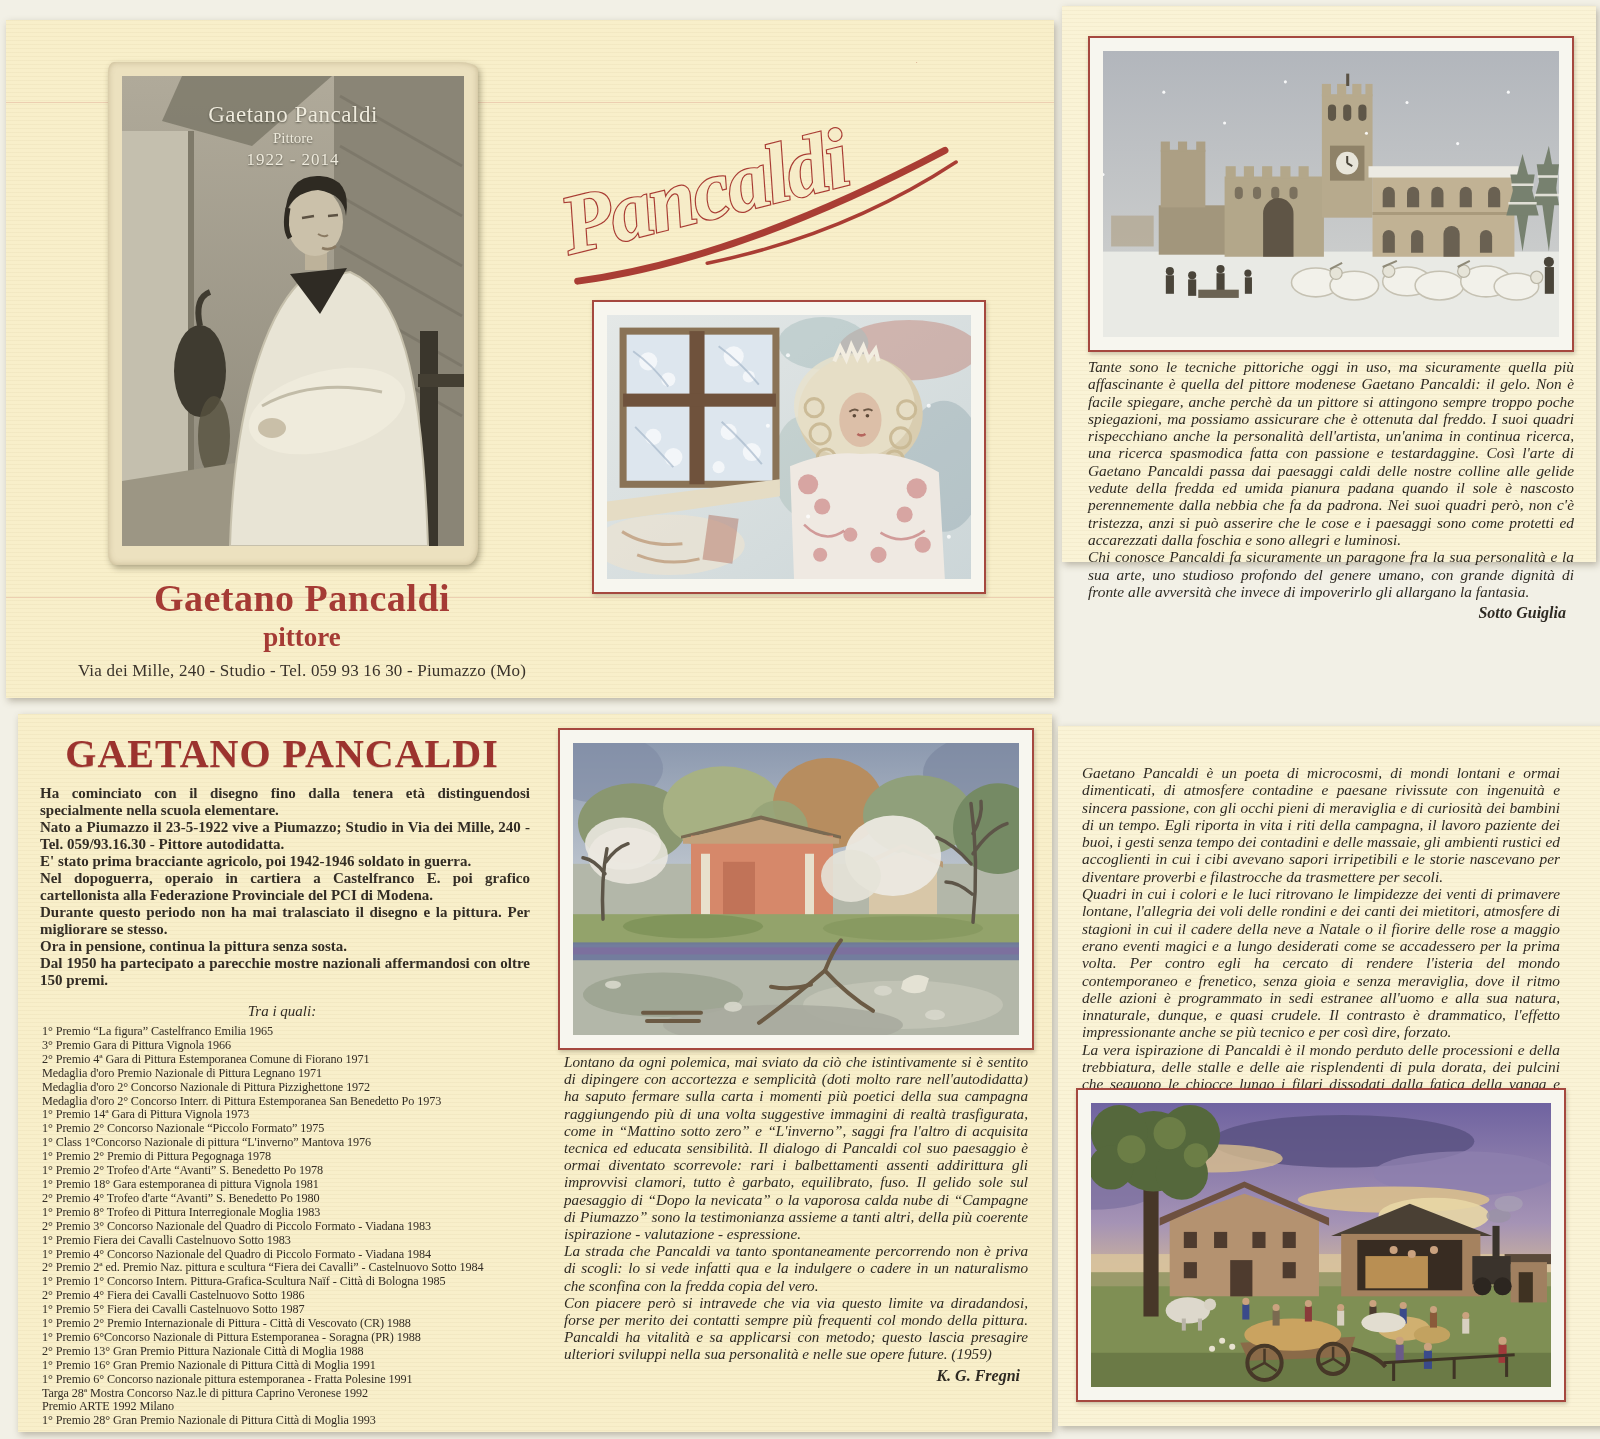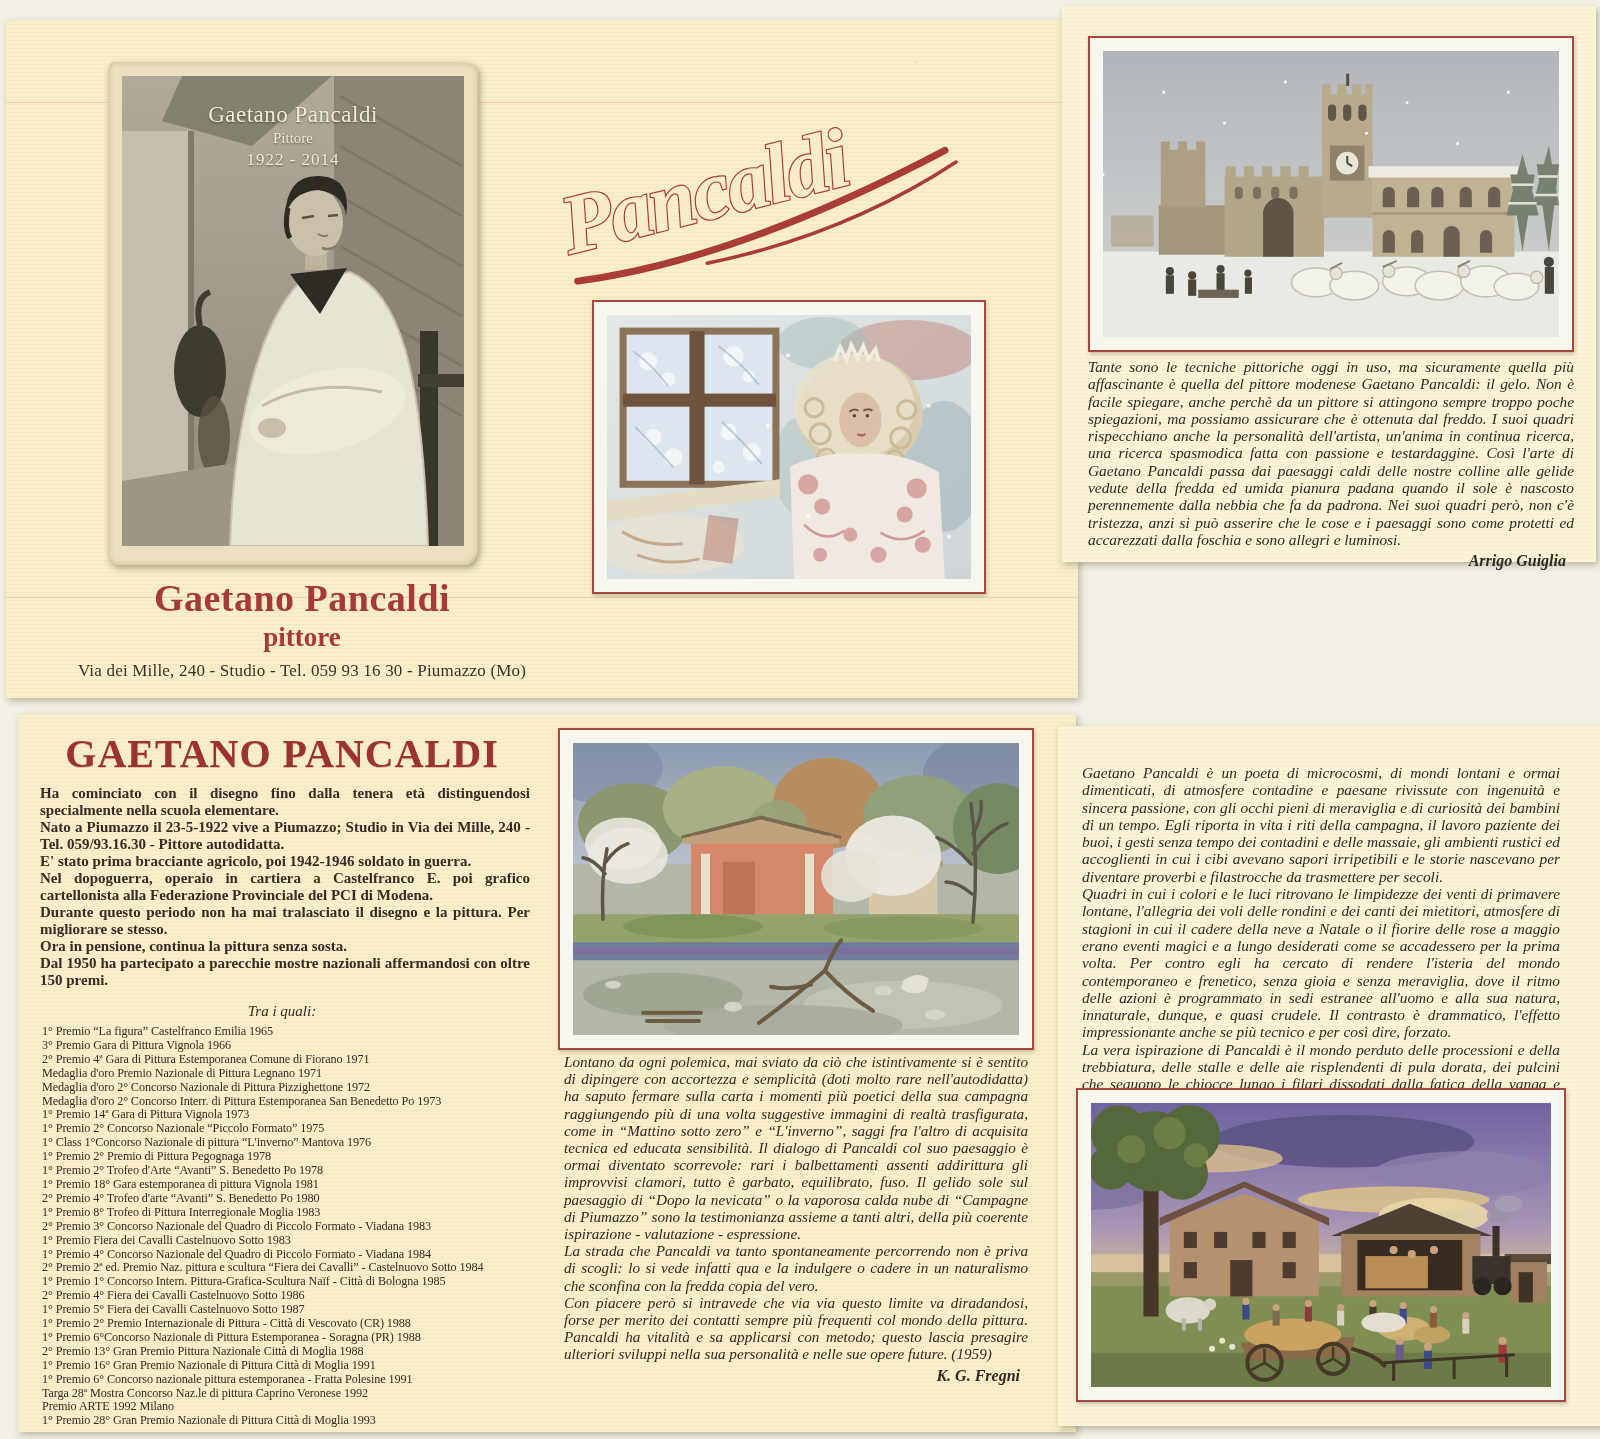--- a/index.html
+++ b/index.html
@@ -1,20 +1,20 @@
 <!DOCTYPE html>
 <html><head>
 <meta charset="utf-8">
 <style>
   html,body{margin:0;padding:0;background:#efede3;}
   #board{position:relative;width:1600px;height:1439px;background:#f2f0e6;overflow:hidden;
          font-family:"Liberation Serif","DejaVu Serif",serif;color:#332d25;}
   .panel{position:absolute;box-shadow:2px 3px 7px rgba(95,85,60,.38);
          background-image:repeating-linear-gradient(180deg,rgba(140,115,60,.05) 0 1px,rgba(0,0,0,0) 1px 4px);}
-  .cream1{background-color:#f8efca;padding-left:24px;}
+  .cream1{background-color:#f8efca;}
   .cream2{background-color:#faf3d6;}
   #panel-tl{left:6px;top:20px;width:1048px;height:678px;}
   #panel-tr{left:1062px;top:6px;width:534px;height:556px;}
   #panel-bl{left:18px;top:714px;width:1034px;height:718px;}
   #panel-br{left:1058px;top:726px;width:628px;height:700px;}
 
   .scanline{position:absolute;left:0;right:0;height:1px;background:rgba(205,125,115,.28);}
 
   
   .photo-mat{position:absolute;left:102px;top:42px;width:342px;height:475px;
@@ -339,22 +339,23 @@
             <circle cx="400" cy="40" r="1.5"></circle>
               <circle cx="90, " cy="120" r="1.5"></circle>
           </g>
         </svg>
       </div>
     </div>
 
     <div id="tr-essay" class="essay">
       <div>
           <div class="para">Tante sono le tecniche pittoriche oggi in uso, ma sicuramente quella più affascinante è quella del pittore modenese Gaetano Pancaldi: il gelo. Non è facile spiegare, anche perchè da un pittore si attingono sempre troppo poche spiegazioni, ma possiamo assicurare che è ottenuta dal freddo. I suoi quadri rispecchiano anche la personalità dell'artista, un'anima in continua ricerca, una ricerca spasmodica fatta con passione e testardaggine. Così l'arte di Gaetano Pancaldi passa dai paesaggi caldi delle nostre colline alle gelide vedute della fredda ed umida pianura padana quando il sole è nascosto perennemente dalla nebbia che fa da padrona. Nei suoi quadri però, non c'è tristezza, anzi si può asserire che le cose e i paesaggi sono come protetti ed accarezzati dalla foschia e sono allegri e luminosi.</div>
+          <div class="para">Chi conosce Pancaldi fa sicuramente un paragone fra la sua personalità e la sua arte, uno studioso profondo del genere umano, con grande dignità di fronte alle avversità che invece di impoverirlo gli allargano la fantasia.</div>
         </div>
-      <div class="essay-sig">Arrigo Guiglia</div>
+      <div class="essay-sig">Sotto Guiglia</div>
     </div>
   </div>
 
   <div id="panel-bl" class="panel cream1">
     <div class="bl-left">
       <div class="bl-heading">GAETANO PANCALDI</div>
       <div class="bl-bio">
           <div class="bio-line">Ha cominciato con il disegno fino dalla tenera età distinguendosi specialmente nella scuola elementare.</div>
           <div class="bio-line">Nato a Piumazzo il 23-5-1922 vive a Piumazzo; Studio in Via dei Mille, 240 - Tel. 059/93.16.30 - Pittore autodidatta.</div>
           <div class="bio-line">E' stato prima bracciante agricolo, poi 1942-1946 soldato in guerra.</div>

